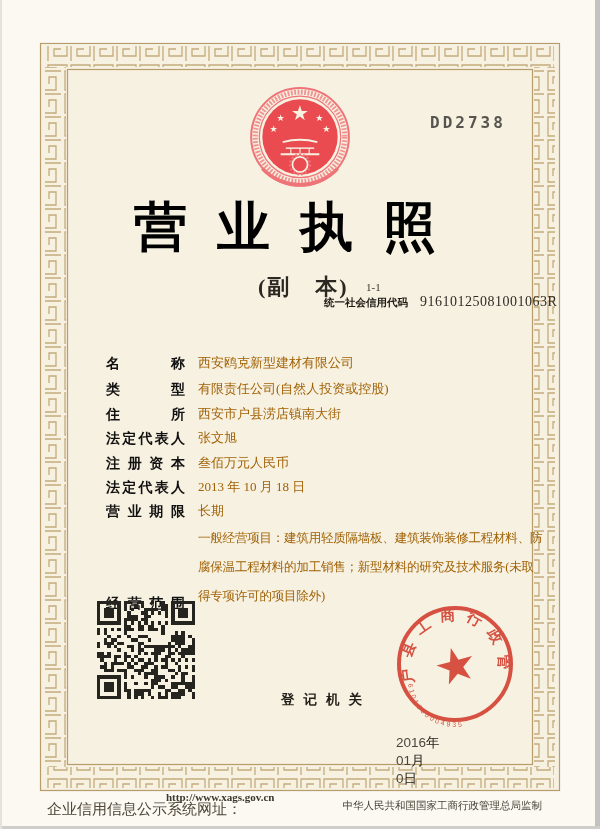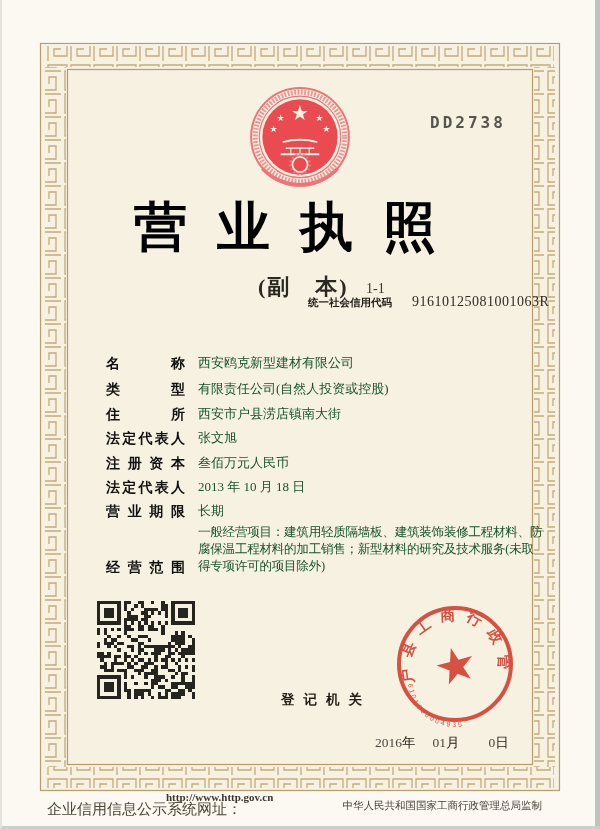--- a/index.html
+++ b/index.html
@@ -8,36 +8,36 @@
   .paper-inner{position:absolute;left:41px;top:45px;width:518px;height:746px;background:#f7f1e1;}
   svg.frame{position:absolute;left:0;top:0;width:600px;height:829px;}
   .emblem{position:absolute;left:246px;top:83px;width:108px;height:114px;}
   .serial{position:absolute;left:430px;top:113px;font-family:"DejaVu Sans Mono",monospace;
           font-weight:bold;font-size:16px;letter-spacing:3px;color:#56544e;}
   .title{position:absolute;top:192px;left:15px;width:570px;text-align:center;
          font-size:53px;font-weight:700;letter-spacing:30px;color:#000000;
          font-family:"Liberation Sans",sans-serif;}
   .subtitle{position:absolute;left:258px;top:272px;font-size:22px;font-weight:600;
             color:#2b2721;font-family:"Liberation Serif",serif;letter-spacing:2px;}
-  .copyno{position:absolute;left:366px;top:281px;font-size:14px;color:#3a362e;
+  .copyno{position:absolute;left:366px;top:281px;font-size:11px;color:#3a362e;
           font-family:"Liberation Serif",serif;}
-  .creditline{position:absolute;left:308px;top:294px;display:flex;align-items:baseline;gap:20px;}
+  .creditline{position:absolute;left:324px;top:294px;display:flex;align-items:baseline;gap:12px;}
   .cc-label{font-size:10.5px;font-weight:bold;color:#1d1a14;}
   .cc-code{font-size:14px;color:#2e2b24;font-family:"Liberation Serif",serif;letter-spacing:.5px;}
   .row{position:absolute;left:106px;display:flex;gap:13px;align-items:flex-end;}
   .rl{width:79px;flex:0 0 79px;font-size:14px;font-weight:bold;color:#111;
       text-align:justify;text-align-last:justify;line-height:16px;}
-  .rv{font-size:13px;color:#14532d;font-family:"Liberation Serif",serif;line-height:16px;}
-  .rv.scope{width:346px;letter-spacing:-0.3px;line-height:17px;font-size:12.6px;margin-top:-2px;}
+  .rv{font-size:13px;color:#a16207;font-family:"Liberation Serif",serif;line-height:16px;}
+  .rv.scope{width:346px;letter-spacing:-0.3px;line-height:29px;font-size:12.6px;margin-top:-2px;}
   .qr{position:absolute;left:97px;top:601px;width:98px;height:98px;}
   .reg-label{position:absolute;left:281px;top:691px;font-size:13.5px;font-weight:bold;
              letter-spacing:9px;color:#221f19;}
   .seal{position:absolute;left:392px;top:601px;width:126px;height:126px;opacity:.88;}
-  .date{position:absolute;left:375px;top:734px;display:flex;align-items:baseline;
-        font-family:Liberation Serif, serif;font-size:13.5px;}
+  .date{position:absolute;left:396px;top:734px;display:flex;align-items:baseline;
+        font-family:Liberation Sans, sans-serif;font-size:13.5px;flex-direction:column;}
   .date .num{color:#4a463e;}
   .date .unit{color:#23201a;}
   .date .g1{margin-right:17px;}
   .date .g2{margin-right:29px;}
   .footer-left{position:absolute;left:47px;top:800px;font-size:15px;color:#4d4537;
                font-family:"Liberation Serif",serif;}
   .footer-url{position:absolute;left:166px;top:791px;font-size:11px;font-weight:bold;
               color:#3c362b;font-family:"Liberation Serif",serif;}
   .footer-right{position:absolute;right:58px;top:799px;font-size:10.5px;color:#453f33;
                 font-family:"Liberation Serif",serif;}
@@ -557,19 +557,19 @@
     </text>
   </svg>
 
   <div class="date">
     <span class="g1"><span class="num">2016</span><span class="unit">年</span></span>
     <span class="g2"><span class="num">01</span><span class="unit">月</span></span>
     <span class="g3"><span class="num">0</span><span class="unit">日</span></span>
   </div>
 
   <div class="footer-left">企业信用信息公示系统网址：</div>
-  <div class="footer-url">http://www.http.gov.cn</div>
+  <div class="footer-url">http://www.xags.gov.cn</div>
   <div class="footer-right">中华人民共和国国家工商行政管理总局监制</div>
 
   <div class="edge-r"></div>
   <div class="edge-b"></div>
   <div class="edge-l"></div>
 </div>
 
 </body></html>

